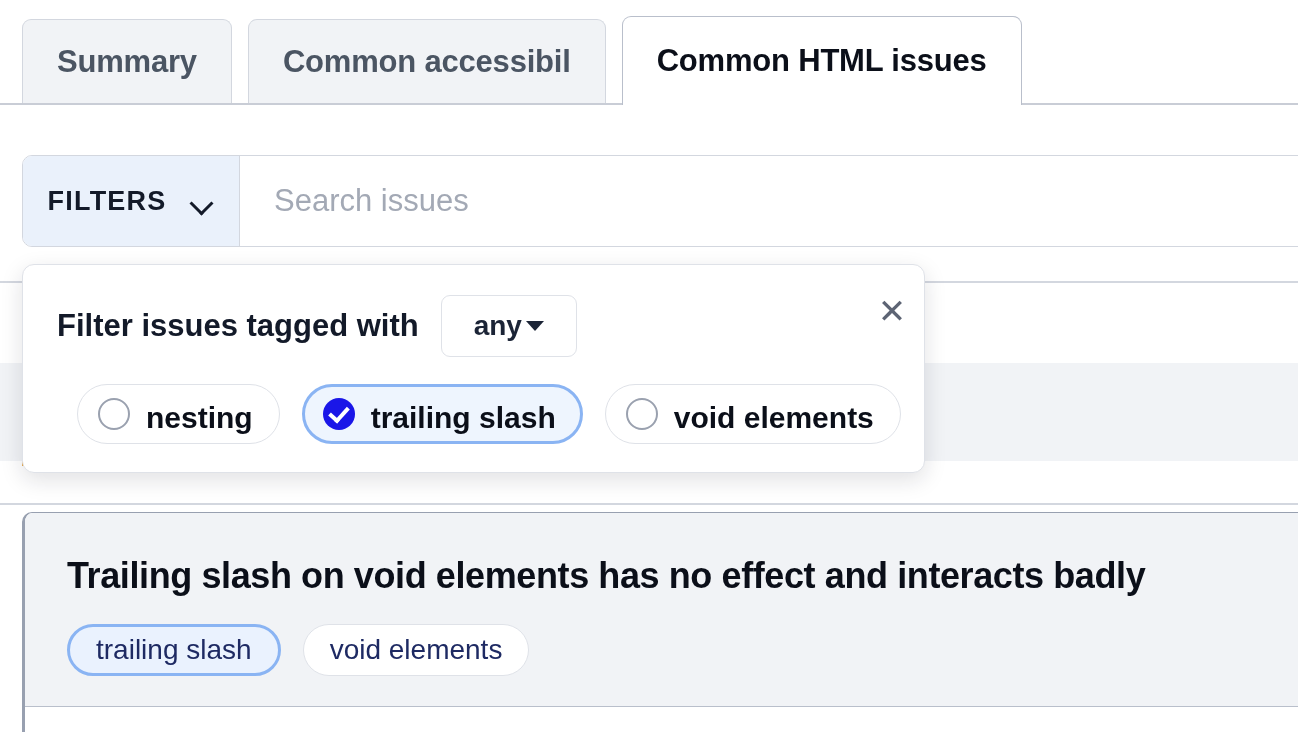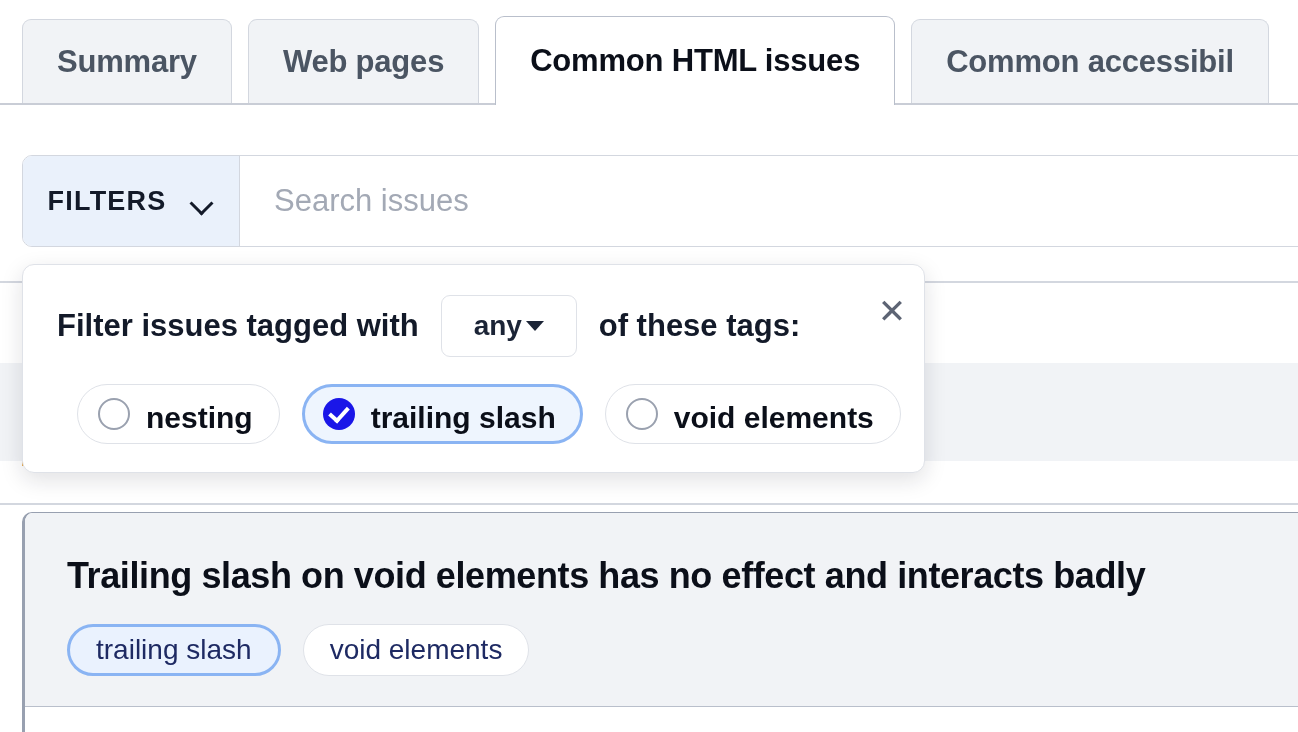--- a/index.html
+++ b/index.html
@@ -336,28 +336,25 @@
 </style>
 </head>
 <body>
 
 <div class="page">
 
   <div class="tabbar">
     <div class="tab">
       <span>Summary</span>
     </div>
-    <div class="tab">
-      <span>Web pages</span>
+    <div class="tab truncate">
+      <span>Common accessibil</span>
     </div>
     <div class="tab active">
       <span>Common HTML issues</span>
-    </div>
-    <div class="tab truncate">
-      <span>Common accessibil</span>
     </div>
   </div>
 
   <div class="searchrow">
     <div class="filters-btn">
       <span>FILTERS</span>
       <span class="chevron"></span>
     </div>
     <input class="search-input" type="text" placeholder="Search issues" style="">
   </div>
@@ -367,21 +364,20 @@
   <div class="bg-accent" style="left:22px;top:440px;height:26px;"></div>
   <div class="bg-rowline" style="top:503px;"></div>
 
   <div class="filter-panel">
     <div class="panel-head">
       <span class="panel-label">Filter issues tagged with</span>
       <div class="any-select">
         <span class="val">any</span>
         <span class="caret"></span>
       </div>
-      <span class="panel-label">of these tags:</span>
     </div>
 
     <div class="close-x">✕</div>
 
     <div class="tag-options">
       <div class="tag-opt">
         <span class="radio"></span>
         <span class="name">nesting</span>
       </div>
       <div class="tag-opt checked">

